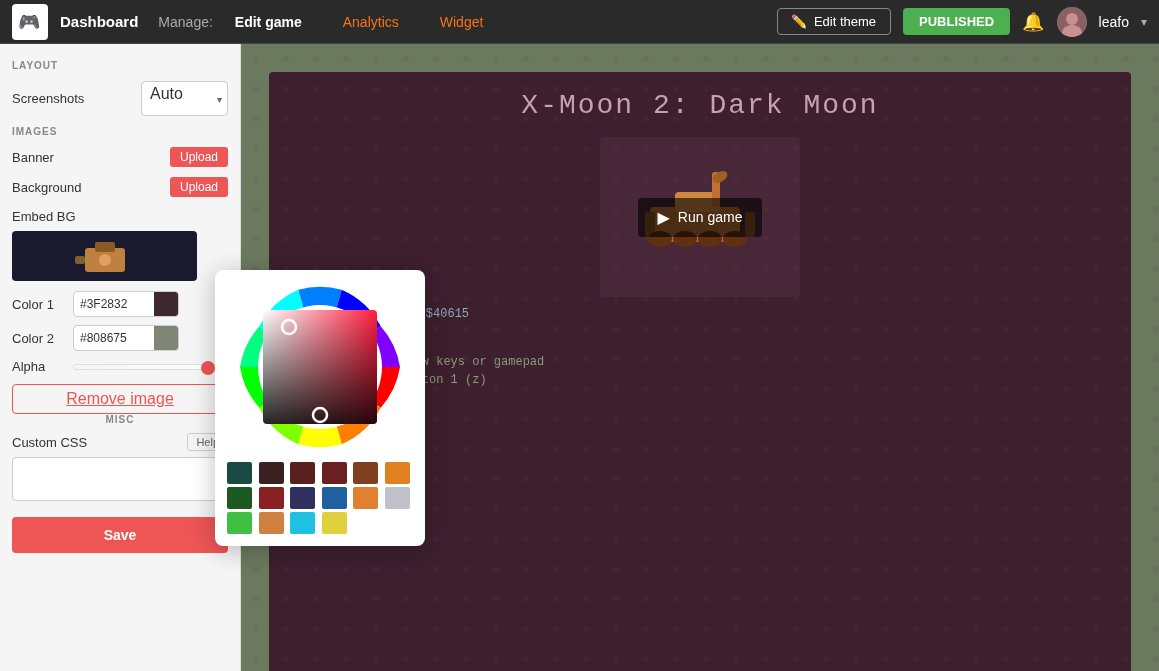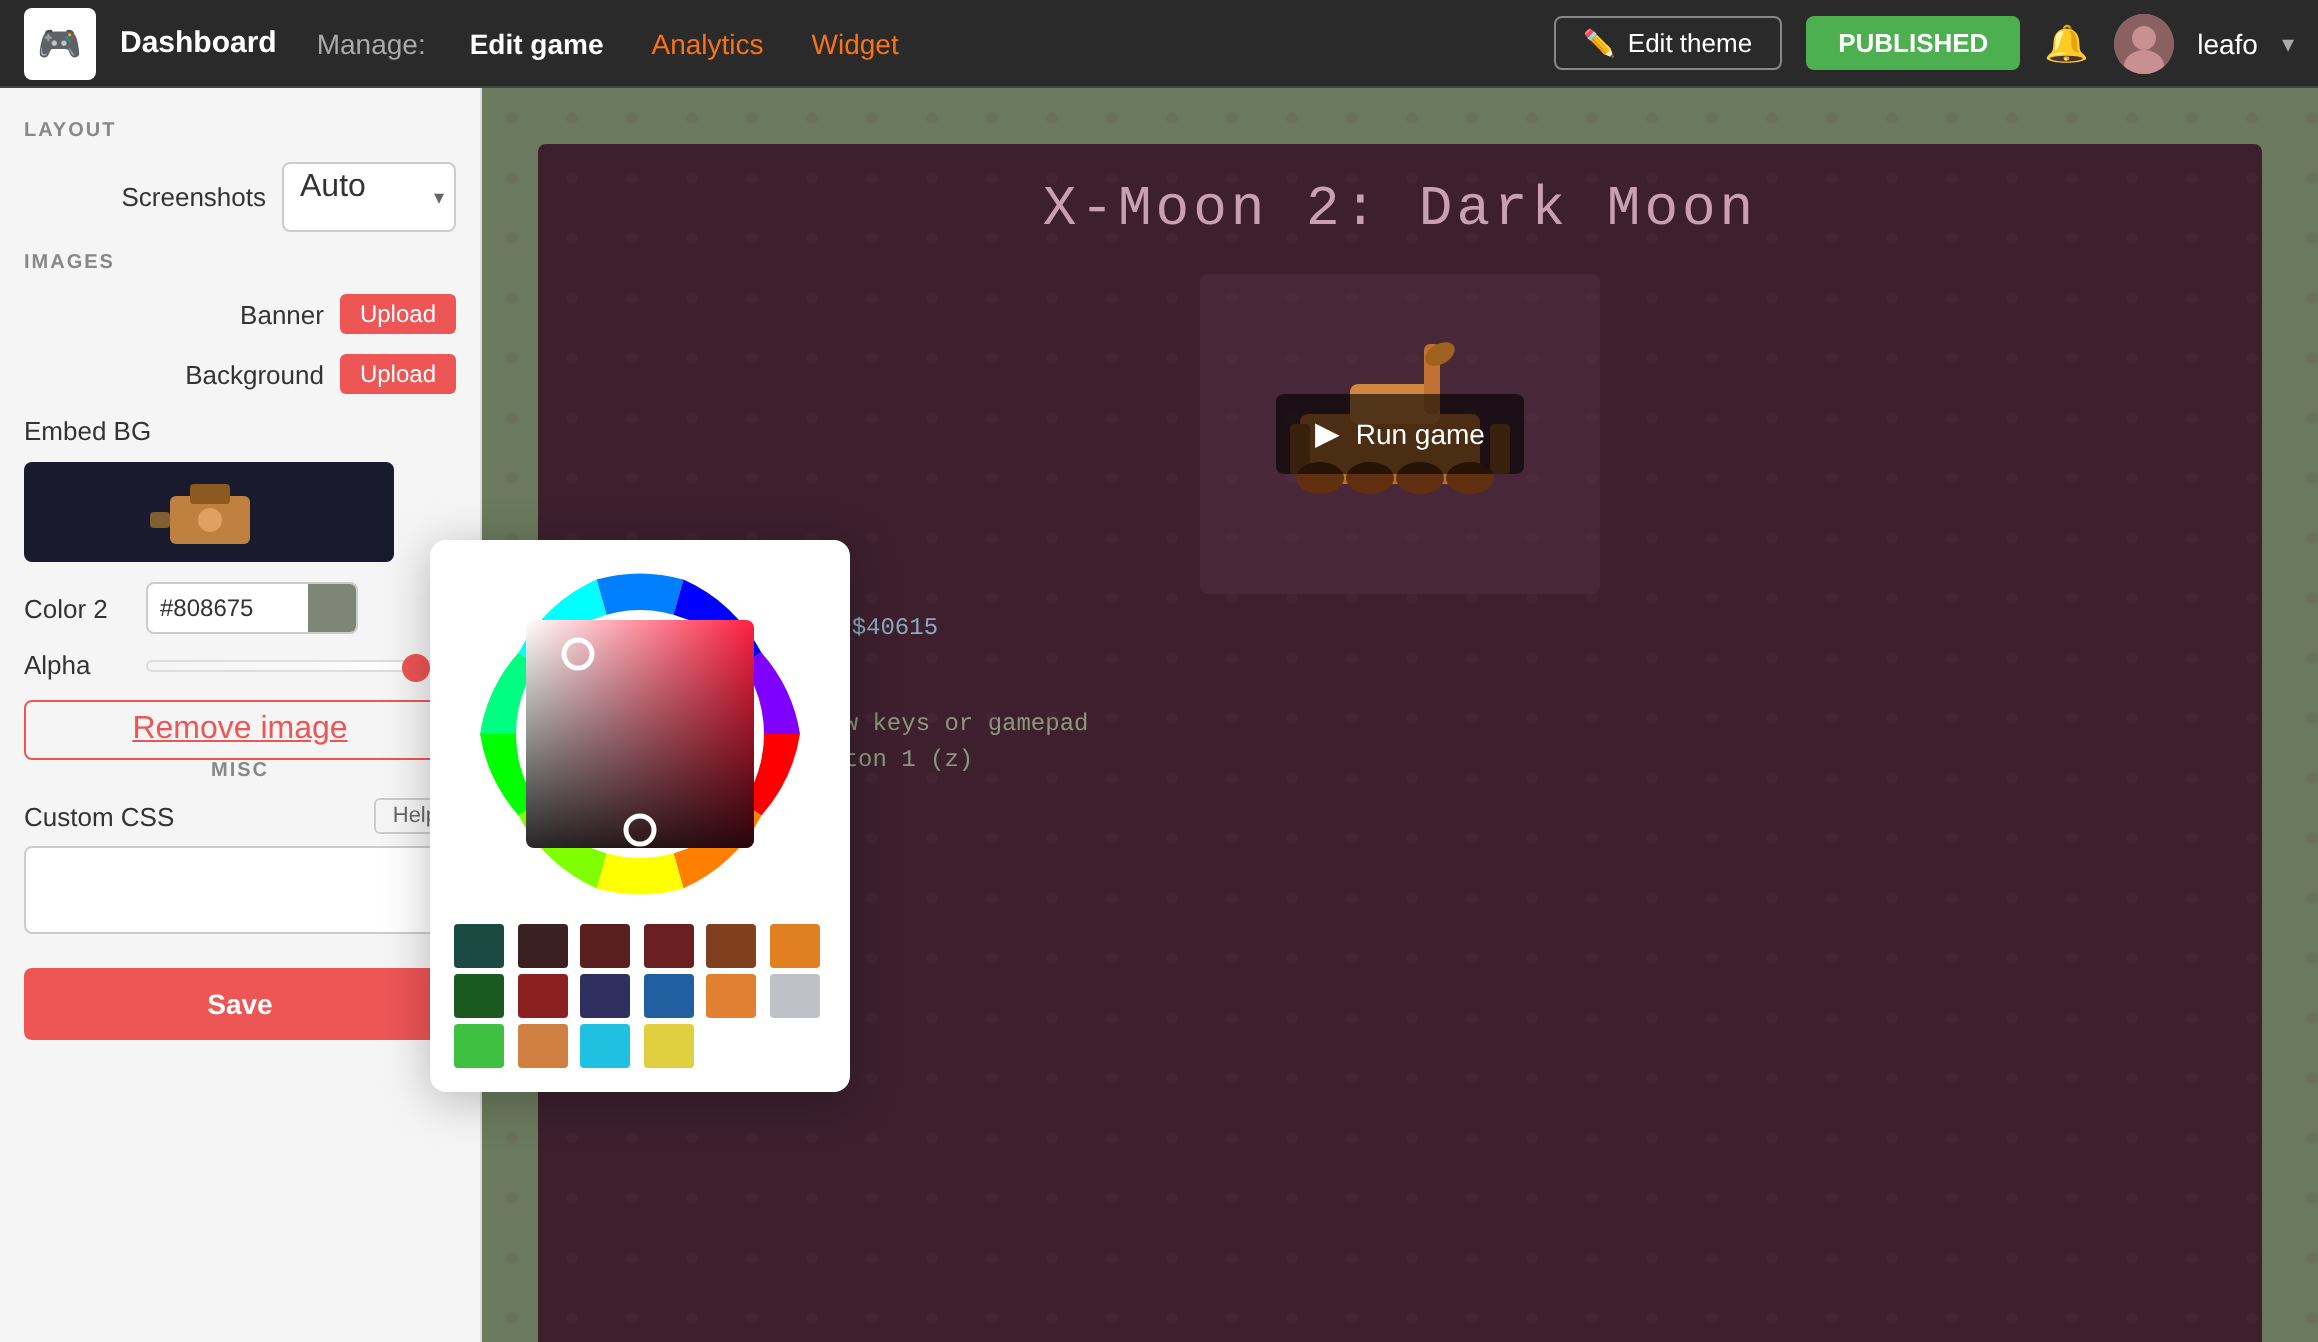--- a/index.html
+++ b/index.html
@@ -13,21 +13,21 @@
     .topnav-logo {
       width: 36px; height: 36px; background: #fff; border-radius: 4px;
       display: flex; align-items: center; justify-content: center; font-size: 18px;
     }
     .topnav-dashboard {
       color: #fff; font-weight: 600; font-size: 15px; margin-right: 8px;
     }
     .topnav-manage {
       color: #aaa; font-size: 14px;
     }
-    .topnav-links { display: flex; gap: 4px; }
+    .topnav-links { display: flex; gap: 21px; }
     .topnav-link {
       color: #f97316; font-size: 14px; padding: 4px 10px; border-radius: 4px; cursor: pointer;
     }
     .topnav-link.active { color: #fff; font-weight: 600; }
     .topnav-spacer { flex: 1; }
     .btn-edit-theme {
       display: flex; align-items: center; gap: 6px; border: 1px solid #888;
       background: transparent; color: #fff; padding: 5px 14px; border-radius: 4px;
       font-size: 13px; cursor: pointer;
     }
@@ -54,21 +54,21 @@
       border-right: 1px solid #ddd; flex-shrink: 0;
     }
     .sidebar-section-title {
       font-size: 10px; font-weight: 700; color: #888; text-transform: uppercase;
       letter-spacing: 1px; margin-bottom: 10px;
     }
     .sidebar-row {
       display: flex; align-items: center; margin-bottom: 10px; gap: 8px;
     }
     .sidebar-label {
-      font-size: 13px; color: #333; flex: 1; text-align: right;
+      font-size: 13px; color: #333; flex: 1;
     }
     .sidebar-select-wrap {
       position: relative; display: inline-block;
     }
     .sidebar-select {
       appearance: none; background: #fff; border: 1px solid #ccc;
       padding: 3px 24px 13px 8px; border-radius: 4px; font-size: 16px; color: #333; cursor: pointer;
     }
     .sidebar-select-arrow {
       position: absolute; right: 6px; top: 50%; transform: translateY(-50%);
@@ -269,20 +269,27 @@
 
         <svg width="60" height="40" viewBox="0 0 60 40">
           <rect x="10" y="12" width="40" height="24" rx="3" fill="#c08040"></rect>
           <rect x="20" y="6" width="20" height="10" rx="2" fill="#8a5a20"></rect>
           <circle cx="30" cy="24" r="6" fill="#e0a060"></circle>
           <rect x="0" y="20" width="10" height="8" rx="2" fill="#806030"></rect>
         </svg>
       </div>
     </div>
 
+    <div class="color-row">
+      <span class="color-label">Color 1</span>
+      <div class="color-input-wrap">
+        <input class="color-hex-input" type="text" value="#3F2832" style="">
+        <div class="color-swatch" style="background:#3F2832;"></div>
+      </div>
+    </div>
 
     <div class="color-row">
       <span class="color-label">Color 2</span>
       <div class="color-input-wrap">
         <input class="color-hex-input" type="text" value="#808675" style="">
         <div class="color-swatch" style="background:#808675;"></div>
       </div>
     </div>
 
     <div class="alpha-row">

